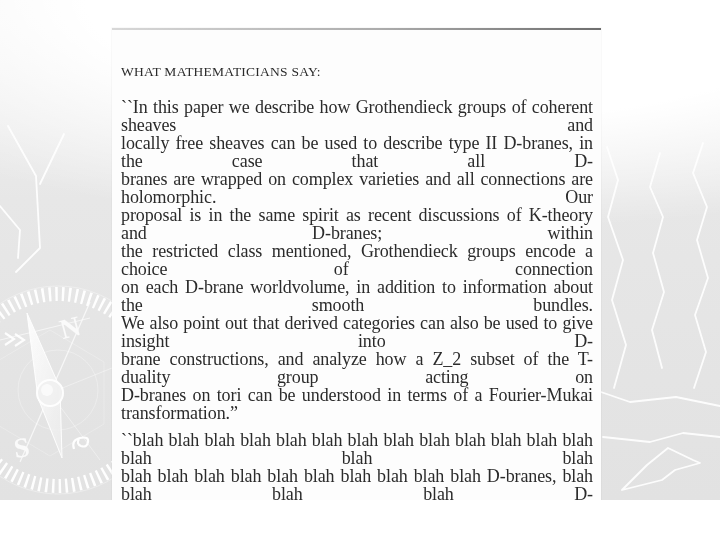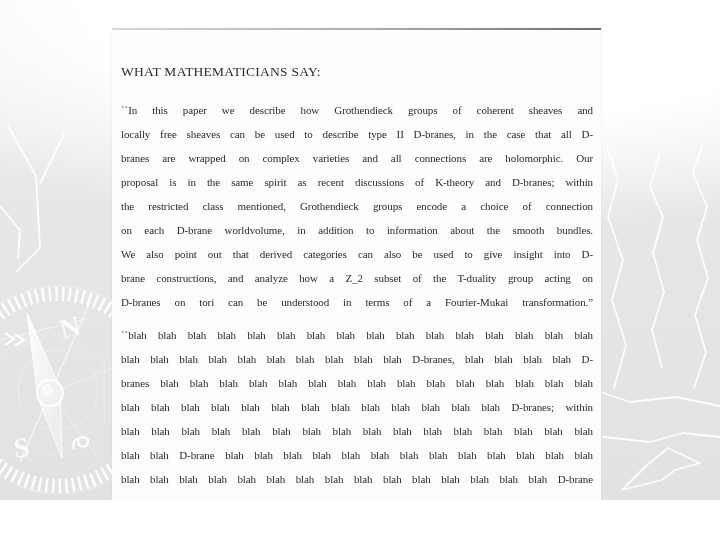--- a/index.html
+++ b/index.html
@@ -29,21 +29,21 @@
     color:var(--text-ink,#2b2b2b);
   }
   .page-top-border{
     position:absolute;left:0;top:0;width:100%;height:2px;
     background:linear-gradient(90deg, rgba(120,120,120,.28) 0%, rgba(105,105,105,.55) 55%, rgba(85,85,85,.85) 100%);
   }
   .sec-title{
     font-size:13.5px;line-height:19px;letter-spacing:.25px;white-space:pre;
   }
   .sec-body{
-    font-size:11px;line-height:24px;white-space:pre-line;
+    font-size:18px;line-height:18px;white-space:pre-line;
     text-align:justify;text-align-last:justify;letter-spacing:-0.1px;
   }
   .sec-title.t1{margin-bottom:17px;}
   .sec-body.b1{margin-bottom:9px;}
   .sec-title.t2{margin-bottom:13px;}
 </style>
 </head>
 <body>
 
 <div class="stage">

